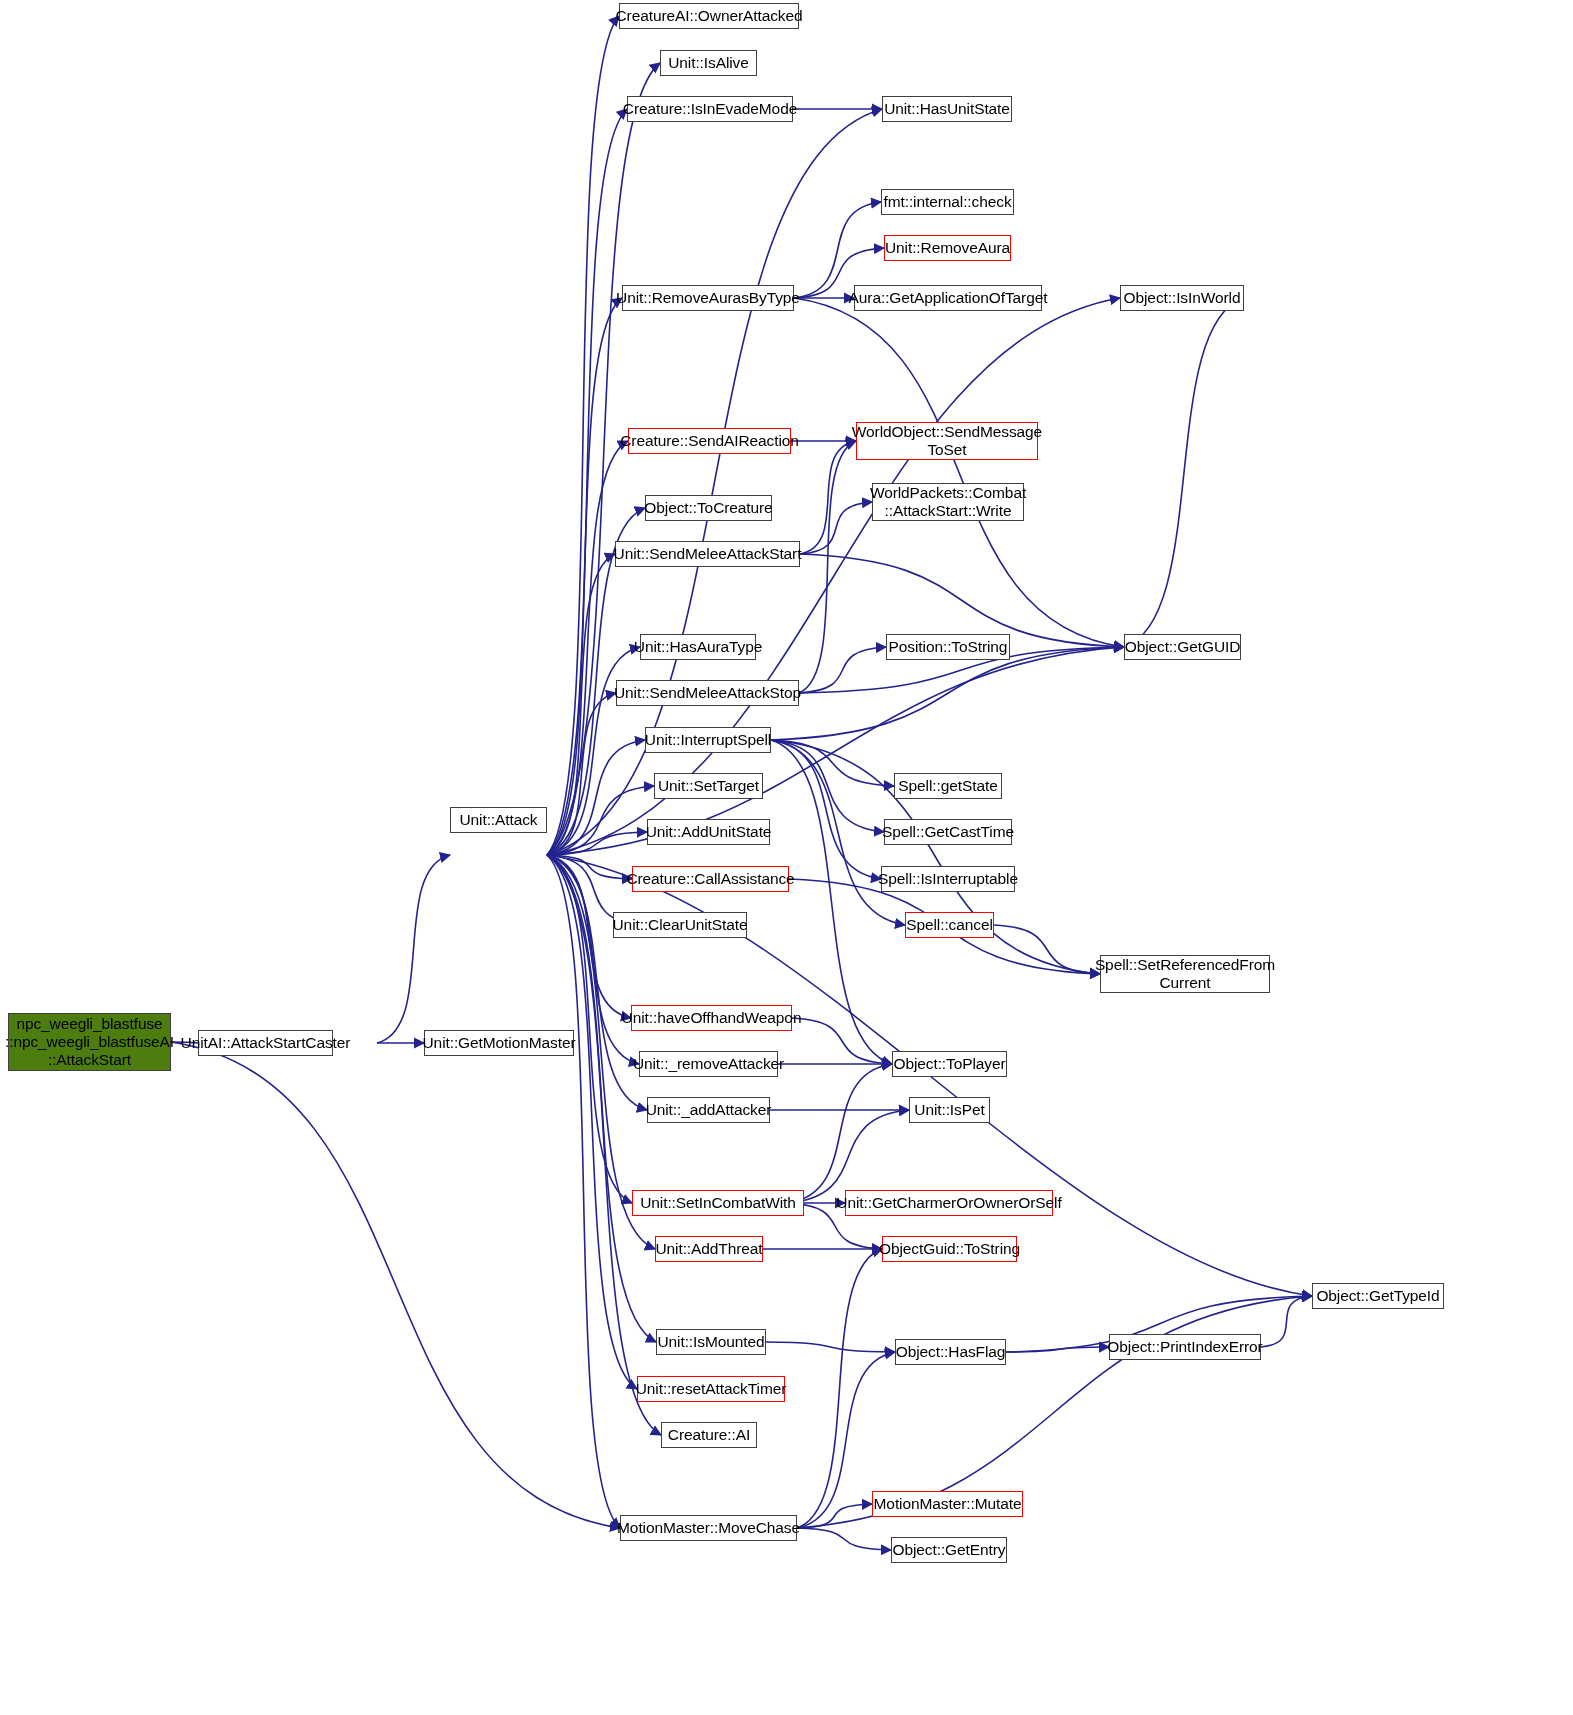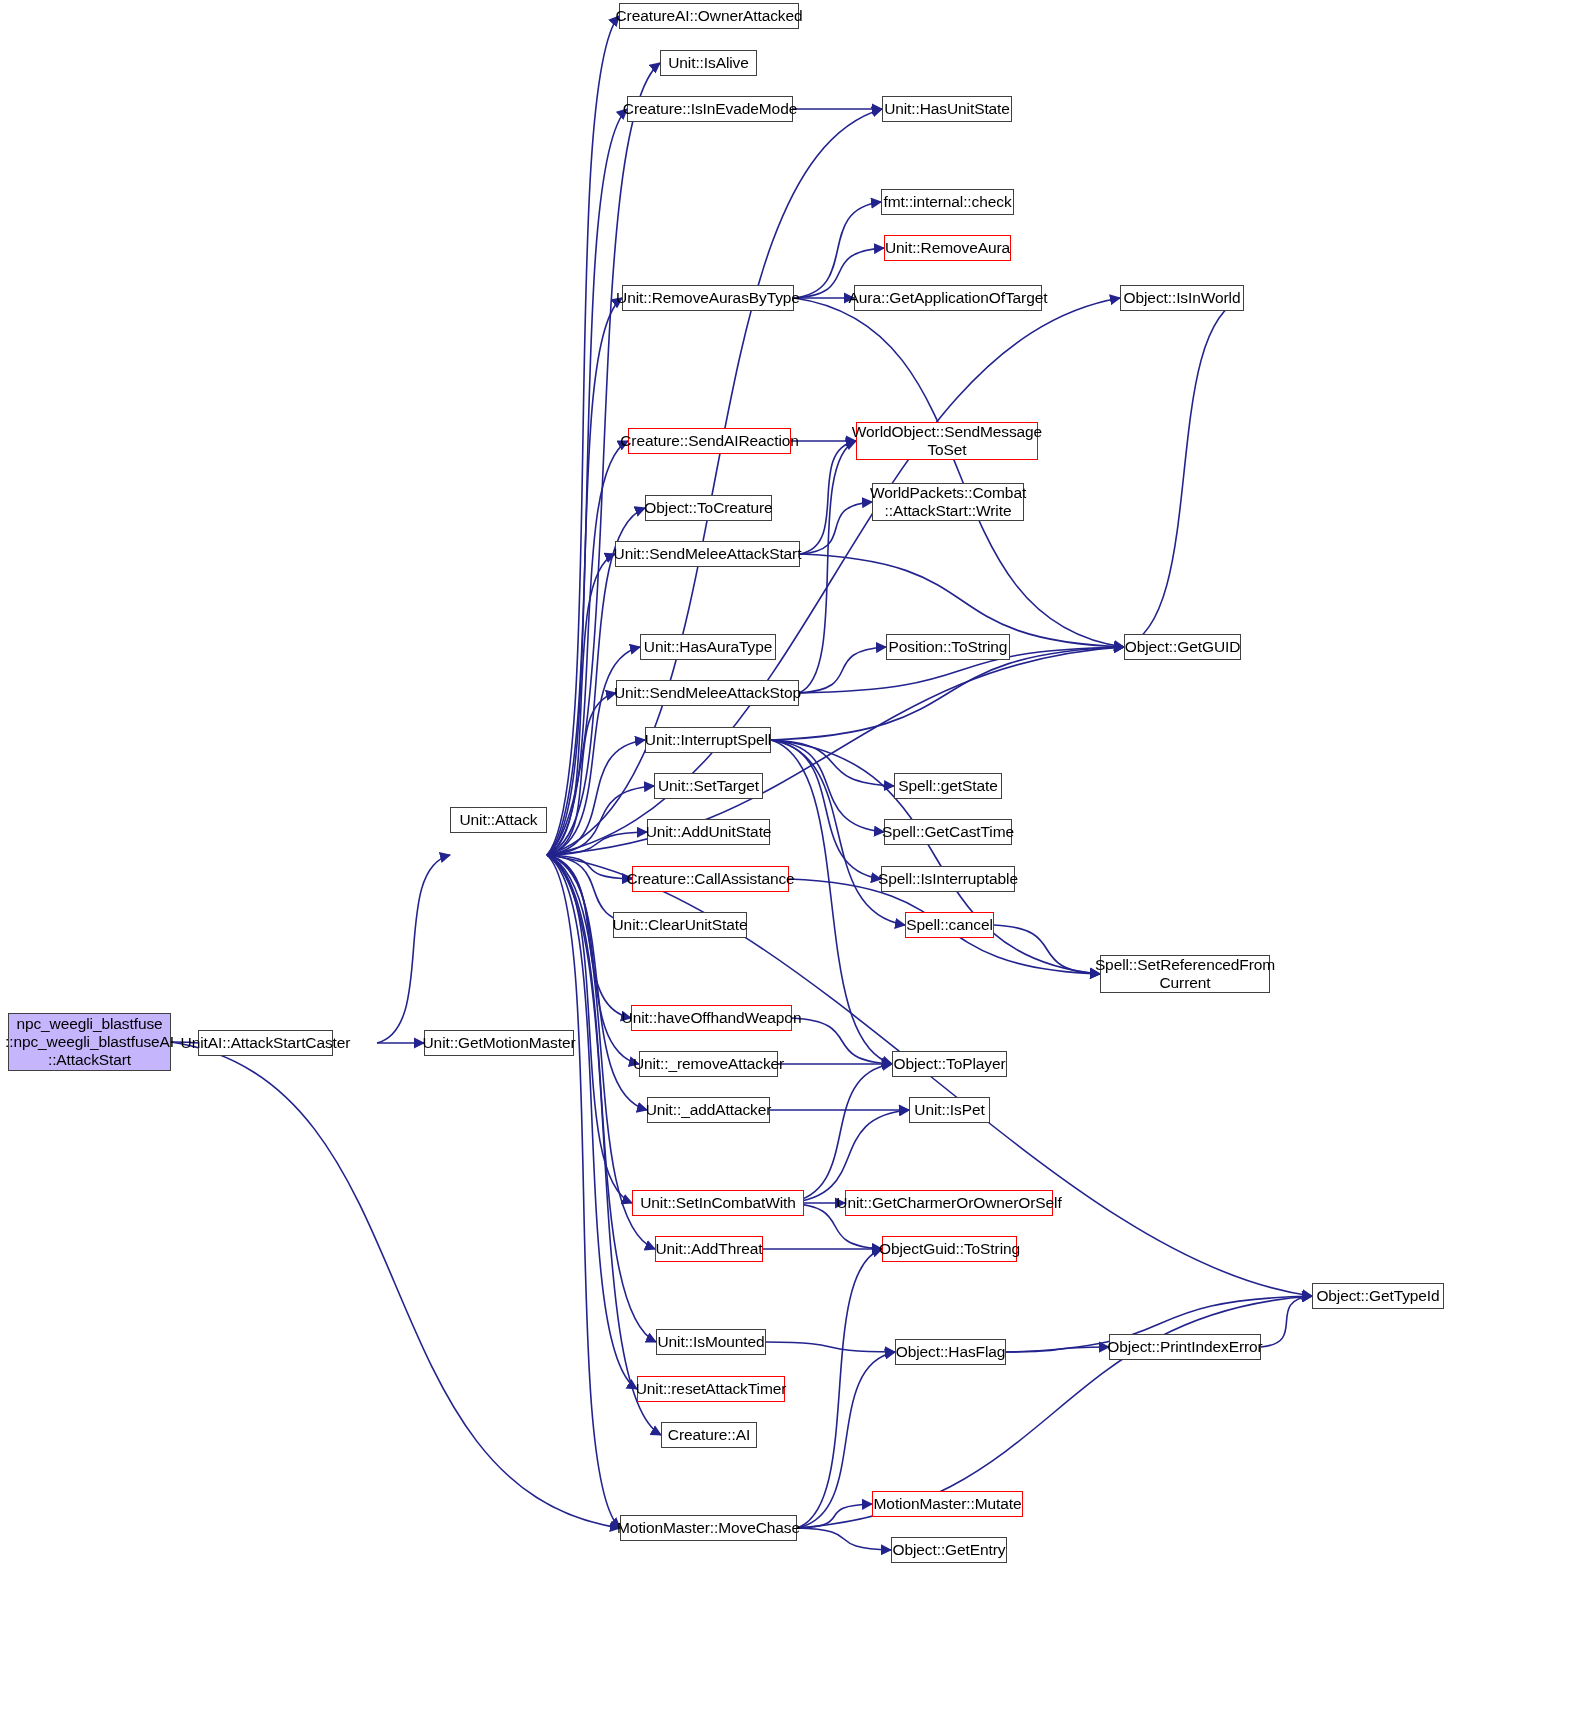--- a/index.html
+++ b/index.html
@@ -35,21 +35,21 @@
     justify-content: center;
     text-align: center;
     white-space: pre-line;
     letter-spacing: -0.1px;
     z-index: 5;
   }
   .node.red {
     border-color: #ff0000;
   }
   .node.root {
-    background: #c4b5fd;
+    background: #4d7c0f;
     border-color: #404040;
   }
 </style>
 </head>
 <body>
 
 <div id="canvas">
   <svg id="edges" viewBox="0 0 1573 1715" xmlns="http://www.w3.org/2000/svg">
     <defs>
       <marker id="ah" viewBox="0 0 10 10" refX="9" refY="5" markerWidth="7" markerHeight="7" orient="auto-start-reverse">
@@ -146,21 +146,21 @@
       <div class="node" style="left: 1120px; top: 285px; width: 124px; height: 26px;">Object::IsInWorld</div>
       <div class="node" style="left: 622px; top: 285px; width: 172px; height: 26px;">Unit::RemoveAurasByType</div>
       <div class="node red" style="left: 628px; top: 428px; width: 163px; height: 26px;">Creature::SendAIReaction</div>
       <div class="node red" style="left: 856px; top: 422px; width: 182px; height: 38px;">WorldObject::SendMessage
 ToSet</div>
       <div class="node" style="left: 645px; top: 495px; width: 127px; height: 26px;">Object::ToCreature</div>
       <div class="node" style="left: 872px; top: 483px; width: 152px; height: 38px;">WorldPackets::Combat
 ::AttackStart::Write</div>
       <div class="node" style="left: 615px; top: 541px; width: 185px; height: 26px;">Unit::SendMeleeAttackStart</div>
       <div class="node" style="left: 1124px; top: 634px; width: 117px; height: 26px;">Object::GetGUID</div>
-      <div class="node" style="left: 640px; top: 634px; width: 136px; height: 26px;">Unit::HasAuraType</div>
+      <div class="node" style="left: 640px; top: 634px; width: 116px; height: 26px;">Unit::HasAuraType</div>
       <div class="node" style="left: 886px; top: 634px; width: 124px; height: 26px;">Position::ToString</div>
       <div class="node" style="left: 616px; top: 680px; width: 183px; height: 26px;">Unit::SendMeleeAttackStop</div>
       <div class="node" style="left: 645px; top: 727px; width: 126px; height: 26px;">Unit::InterruptSpell</div>
       <div class="node" style="left: 654px; top: 773px; width: 109px; height: 26px;">Unit::SetTarget</div>
       <div class="node" style="left: 894px; top: 773px; width: 108px; height: 26px;">Spell::getState</div>
       <div class="node" style="left: 647px; top: 819px; width: 123px; height: 26px;">Unit::AddUnitState</div>
       <div class="node" style="left: 884px; top: 819px; width: 128px; height: 26px;">Spell::GetCastTime</div>
       <div class="node red" style="left: 632px; top: 866px; width: 157px; height: 26px;">Creature::CallAssistance</div>
       <div class="node" style="left: 881px; top: 866px; width: 134px; height: 26px;">Spell::IsInterruptable</div>
       <div class="node" style="left: 613px; top: 912px; width: 134px; height: 26px;">Unit::ClearUnitState</div>

